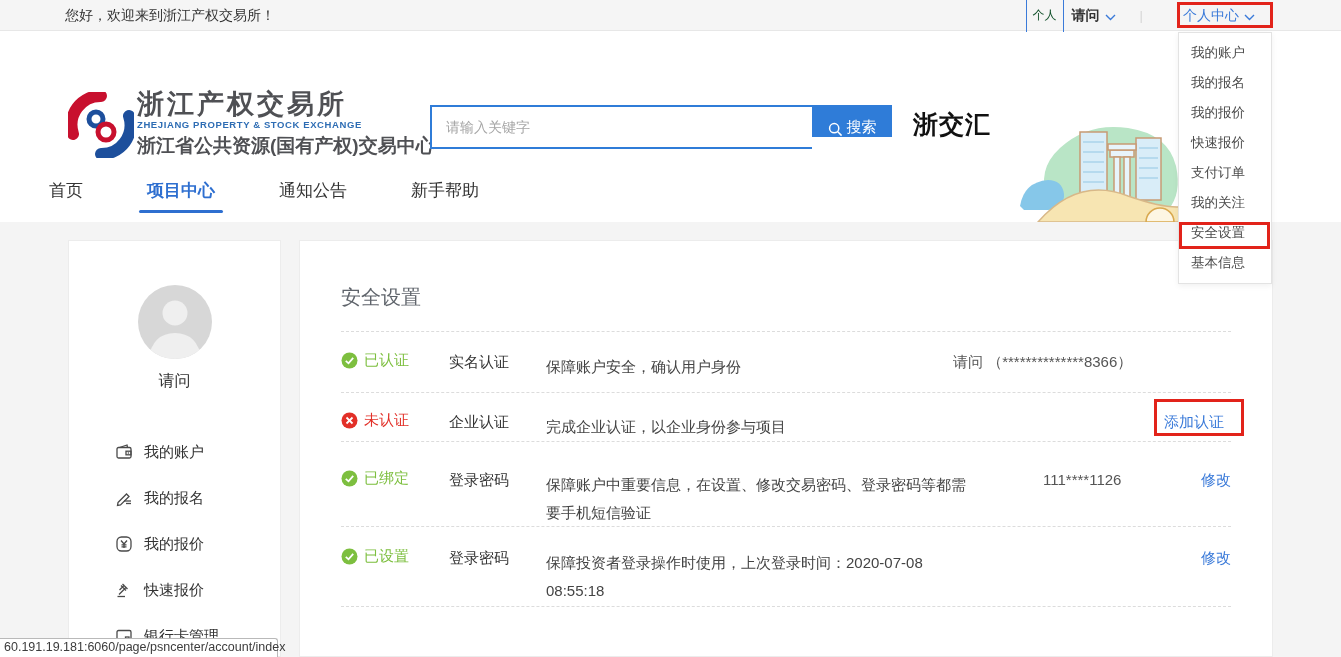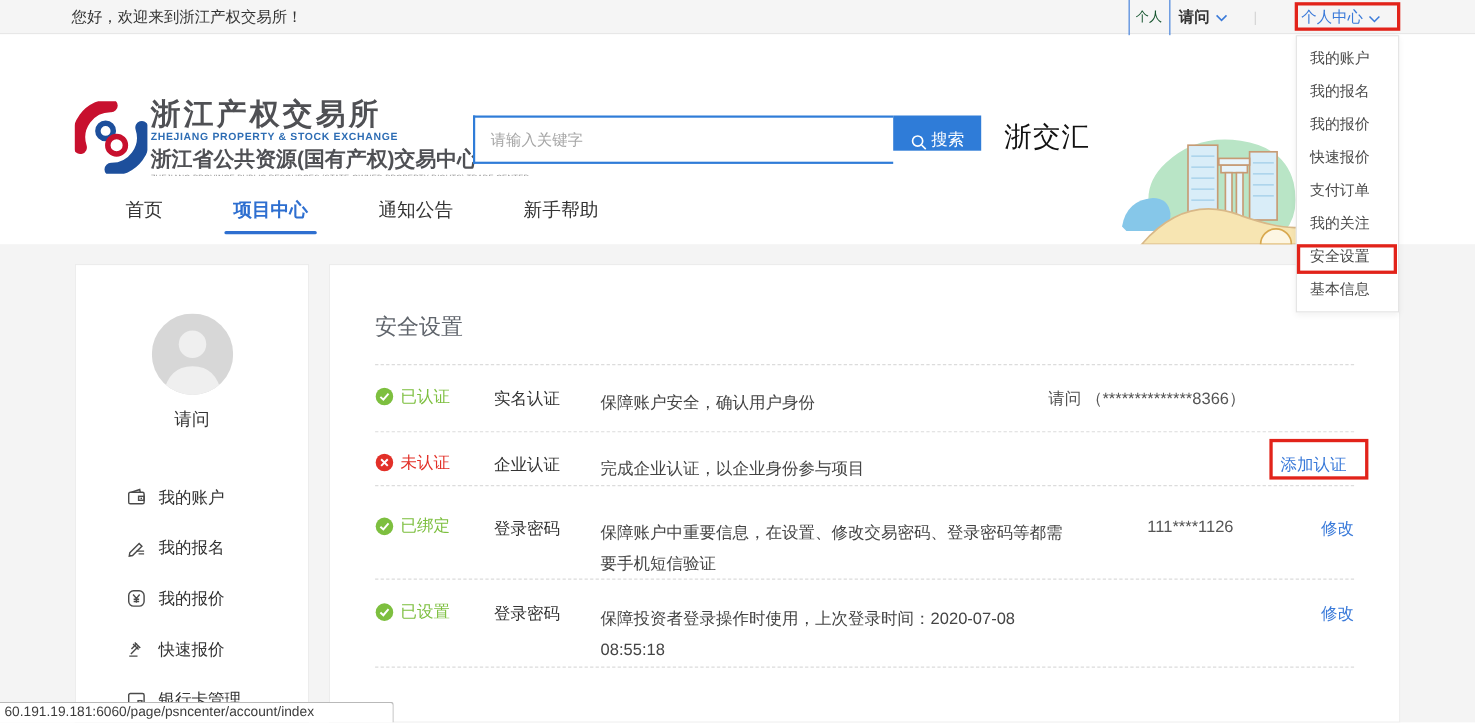--- a/index.html
+++ b/index.html
@@ -25,25 +25,25 @@
   .brand-cn { font-size:27px; font-weight:bold; color:#4f5054; letter-spacing:3px; line-height:1.05; }
   .brand-en { font-size:9.5px; font-weight:bold; color:#2e6db4; letter-spacing:0.6px; margin-top:1px; }
   .brand-sub-cn { font-size:19px; font-weight:bold; color:#4f5054; margin-top:6px; line-height:1.1; }
   .brand-sub-en { font-size:7px; color:#8f8f8f; letter-spacing:0.2px; margin-top:2px; }
   .search-wrap { position:absolute; left:430px; top:73px; display:flex; }
   .search-input { width:382px; height:44px; border:2px solid #2f7cd8; border-right:none; font-size:14px;
                   padding-left:14px; color:#333; outline:none; }
   .search-input::placeholder { color:#a6a6a6; }
   .search-btn { width:80px; height:32px; background:#2f7cd8; color:#fff; border:none; font-size:15px;
                 display:flex; align-items:flex-end; justify-content:center; gap:4px; cursor:pointer; }
-  .portal-name { position:absolute; left:913px; top:76px; font-size:25px; font-weight:normal; color:#111; letter-spacing:1px; }
+  .portal-name { position:absolute; left:913px; top:76px; font-size:25px; font-weight:bold; color:#111; letter-spacing:1px; }
 
   
   .nav { position:absolute; left:0; top:160px; width:1341px; height:62px; background:#fff;
-         display:flex; align-items:center; padding-left:114px; gap:64px; }
+         display:flex; align-items:center; padding-left:49px; gap:64px; }
   .nav-item { position:relative; font-size:17px; color:#333; height:62px; line-height:62px; cursor:pointer; }
   .nav-item.active { color:#2e6fd0; font-weight:bold; }
   .nav-item.active::after { content:""; position:absolute; left:-8px; right:-8px; bottom:9px; height:3px;
                             background:#2e6fd0; border-radius:2px; }
 
   
   .illustration { position:absolute; left:1018px; top:110px; width:170px; height:112px; z-index:1; }
 
   
   .content-bg { position:absolute; left:0; top:222px; width:1341px; height:435px; background:#f4f4f4; }
@@ -75,21 +75,21 @@
               border:1px solid #e3e3e3; box-shadow:0 2px 6px rgba(0,0,0,0.06); z-index:5; padding:5px 0; }
   .dropdown-item { height:30px; line-height:30px; padding-left:12px; font-size:13.5px; color:#4a4a4a; cursor:pointer; }
 
   
   .annotation { position:absolute; border:3px solid #e2231a; z-index:10; pointer-events:none; }
   .anno-pc   { left:1177px; top:2px;  width:96px; height:26px; }
   .anno-sec  { left:1179px; top:222px; width:91px; height:27px; }
   .anno-add  { left:1154px; top:399px; width:90px; height:37px; }
 
   
-  .statusbar { position:absolute; left:0; top:638px; width:358px; height:19px; background:#fff;
+  .statusbar { position:absolute; left:0; top:638px; width:278px; height:19px; background:#fff;
                border:1px solid #b9b9b9; border-left:none; border-bottom:none; border-top-right-radius:3px;
                font-size:12.5px; color:#3c3c3c; line-height:17px; padding-left:4px; z-index:10; }
 </style>
 </head>
 <body>
 
 <div class="screen">
 
   <div class="topbar">
     <span class="welcome">您好，欢迎来到浙江产权交易所！</span>

